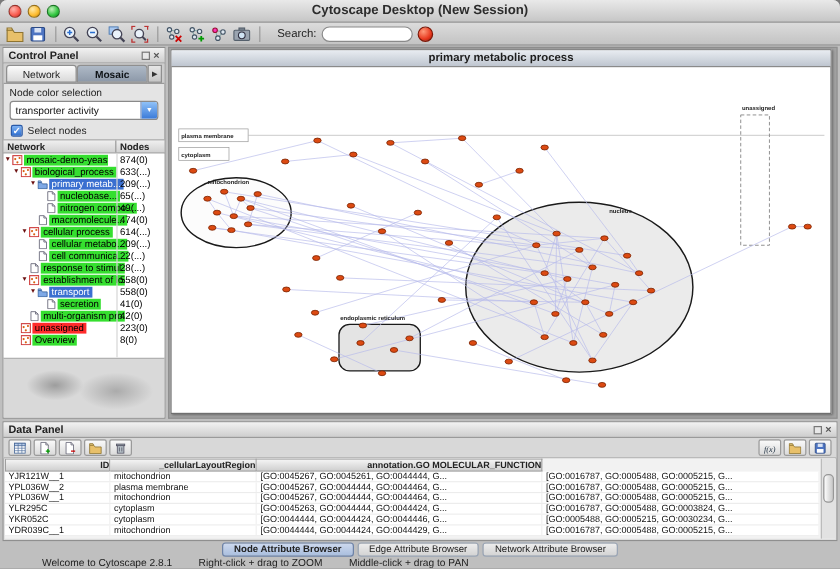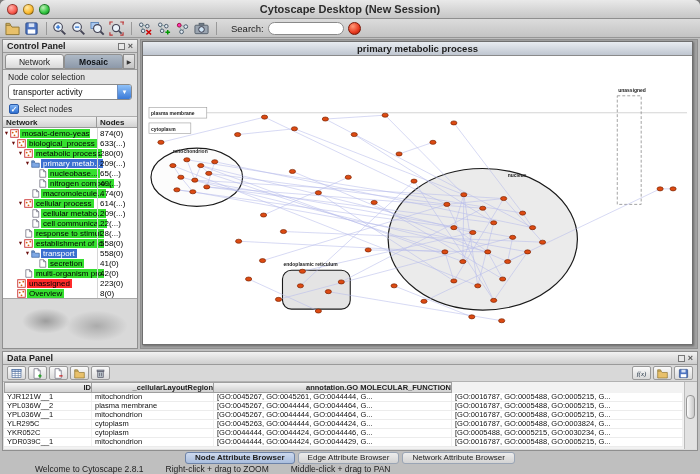--- a/index.html
+++ b/index.html
@@ -349,31 +349,20 @@
         <div class="trow">
           <span style="flex:0 0 7px"></span>
           <span class="tri">▼</span>
           <span class="ticon">
             <svg viewBox="0 0 10 10">
               <use href="#i-tnet"></use>
             </svg>
           </span>
           <span class="tlbl" style="background:#35df2f;color:#000">biological_process</span>
           <span class="tval">633(...)</span>
-        </div>
-        <div class="trow">
-          <span style="flex:0 0 14px"></span>
-          <span class="tri">▼</span>
-          <span class="ticon">
-            <svg viewBox="0 0 10 10">
-              <use href="#i-tnet"></use>
-            </svg>
-          </span>
-          <span class="tlbl" style="background:#35df2f;color:#000">metabolic process</span>
-          <span class="tval">280(0)</span>
         </div>
         <div class="trow">
           <span style="flex:0 0 21px"></span>
           <span class="tri">▼</span>
           <span class="ticon">
             <svg viewBox="0 0 10 10">
               <use href="#i-tfolder"></use>
             </svg>
           </span>
           <span class="tlbl" style="background:#3a6fd0;color:#fff">primary metab...</span>

